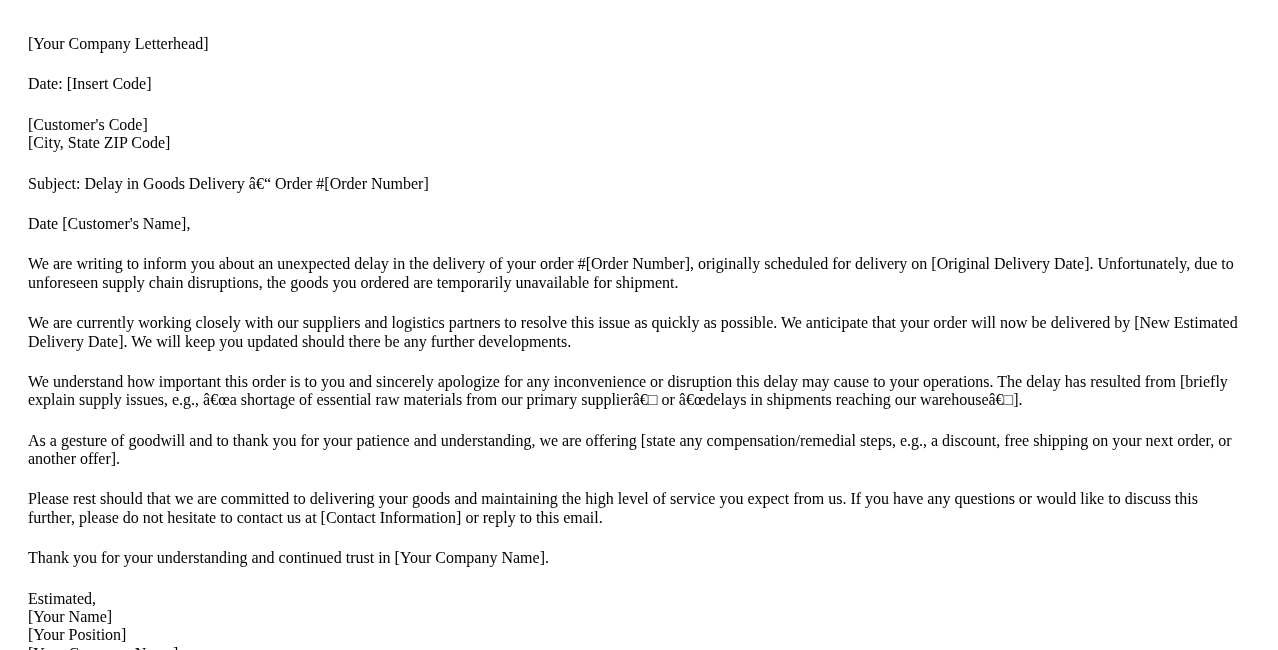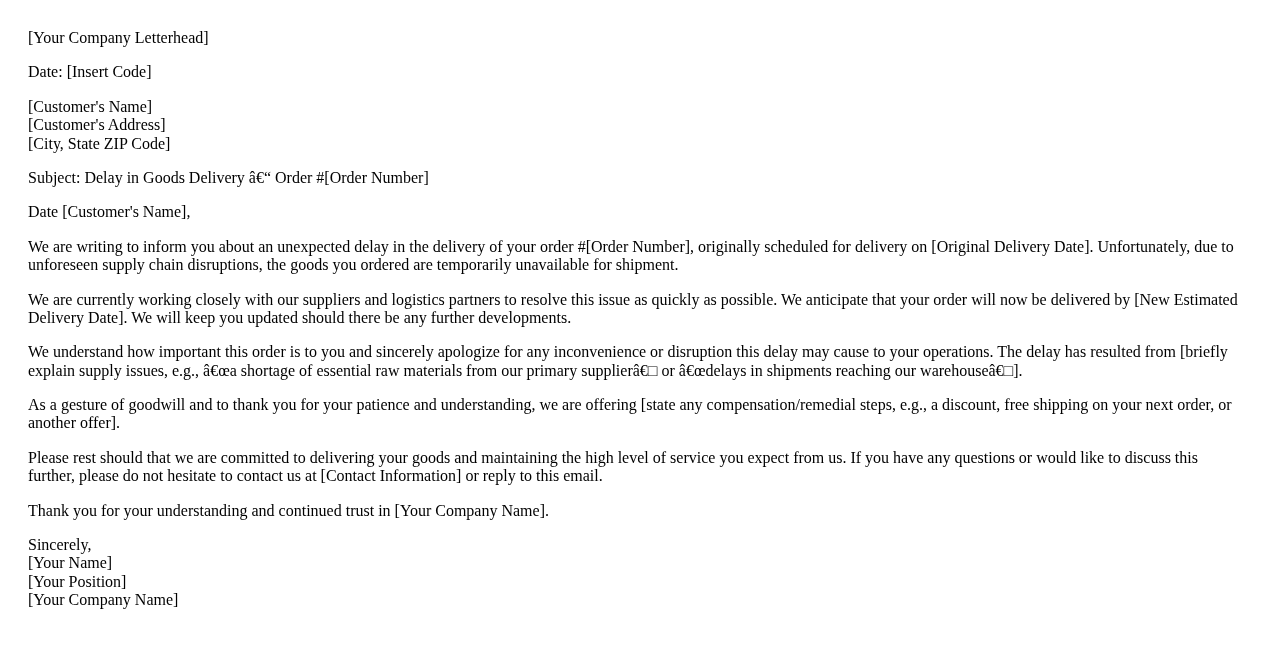--- a/index.html
+++ b/index.html
@@ -15,57 +15,56 @@
     }
     .document {
       font-family: "Liberation Serif", "DejaVu Serif", serif;
       font-size: 16px;
       line-height: 1.15;
       color: #000000;
       padding: 13px 36px 0 28px;
       width: 1278px;
     }
     .document p {
-      margin: 16px 0;
+      margin: 22px 0;
     }
     .block-line {
       display: block;
     }
   </style>
 </head>
 <body>
 
 <div class="document">
 
   <p>[Your Company Letterhead]</p>
 
   <p>Date: [Insert Code]</p>
 
   <p>
-    <span class="block-line">[Customer's Name]</span>
-    <span class="block-line">[Customer's Address]</span>
+    <span class="block-line">[Customer's Code]</span>
     <span class="block-line">[City, State ZIP Code]</span>
   </p>
 
   <p>Subject: Delay in Goods Delivery â€“ Order #[Order Number]</p>
 
   <p>Date [Customer's Name],</p>
 
   <p>We are writing to inform you about an unexpected delay in the delivery of your order #[Order Number], originally scheduled for delivery on [Original Delivery Date]. Unfortunately, due to unforeseen supply chain disruptions, the goods you ordered are temporarily unavailable for shipment.</p>
 
   <p>We are currently working closely with our suppliers and logistics partners to resolve this issue as quickly as possible. We anticipate that your order will now be delivered by [New Estimated Delivery Date]. We will keep you updated should there be any further developments.</p>
 
   <p>We understand how important this order is to you and sincerely apologize for any inconvenience or disruption this delay may cause to your operations. The delay has resulted from [briefly explain supply issues, e.g., â€œa shortage of essential raw materials from our primary supplierâ€□ or â€œdelays in shipments reaching our warehouseâ€□].</p>
 
   <p>As a gesture of goodwill and to thank you for your patience and understanding, we are offering [state any compensation/remedial steps, e.g., a discount, free shipping on your next order, or another offer].</p>
 
   <p>Please rest should that we are committed to delivering your goods and maintaining the high level of service you expect from us. If you have any questions or would like to discuss this further, please do not hesitate to contact us at [Contact Information] or reply to this email.</p>
 
   <p>Thank you for your understanding and continued trust in [Your Company Name].</p>
 
   <p>
-    <span class="block-line">Sincerely,</span>
+    <span class="block-line">Estimated,</span>
     <span class="block-line">[Your Name]</span>
     <span class="block-line">[Your Position]</span>
     <span class="block-line">[Your Company Name]</span>
   </p>
 
 </div>
 
 </body></html>

